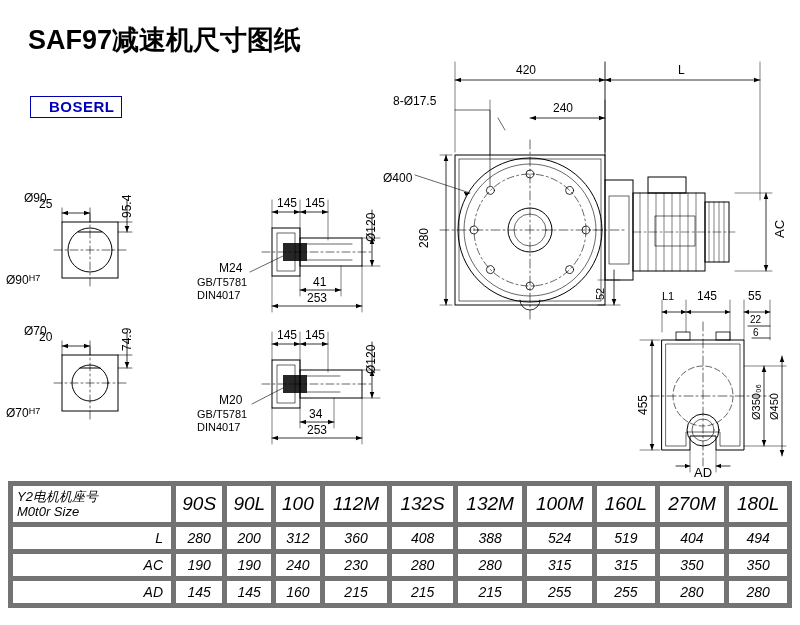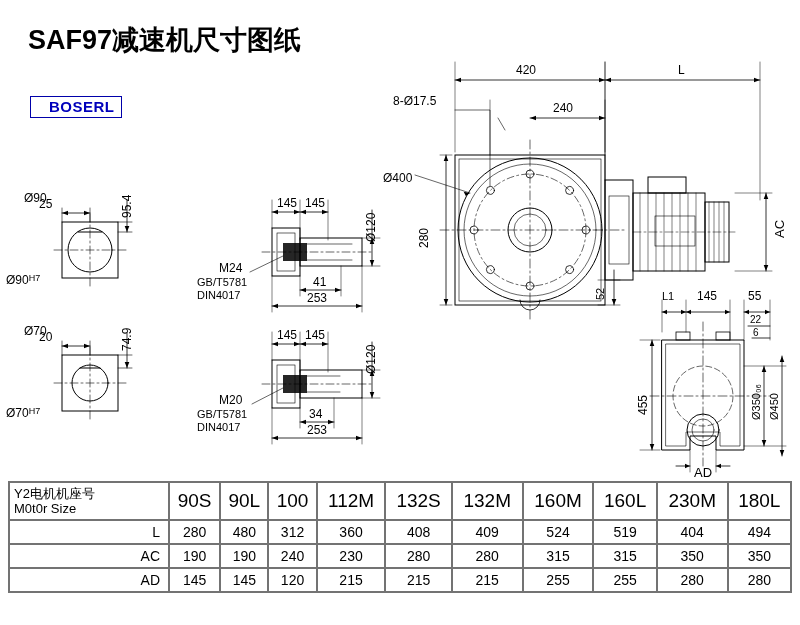--- a/index.html
+++ b/index.html
@@ -51,25 +51,26 @@
   
   .spec-table {
     position: absolute;
     left: 8px;
     top: 481px;
     width: 784px;
     border-collapse: collapse;
     font-size: 14px;
   }
   .spec-table td, .spec-table th {
-    border: 2px solid #737373;
+    border: 5px solid #737373;
     text-align: center;
     height: 22px;
     padding: 0;
     font-weight: normal;
+    font-style: italic;
   }
   .spec-table td.rowhead {
     text-align: right;
     padding-right: 8px;
     width: 150px;
   }
   .spec-table td.cornerhead {
     text-align: left;
     padding-left: 4px;
     font-size: 13px;
@@ -353,33 +354,33 @@
         <td class="cornerhead">
           <div>Y2电机机座号</div>
           <div>M0t0r Size</div>
         </td>
         <td class="colhead">90S</td>
         <td class="colhead">90L</td>
         <td class="colhead">100</td>
         <td class="colhead">112M</td>
         <td class="colhead">132S</td>
         <td class="colhead">132M</td>
-        <td class="colhead">160M</td>
+        <td class="colhead">100M</td>
         <td class="colhead">160L</td>
-        <td class="colhead">230M</td>
+        <td class="colhead">270M</td>
         <td class="colhead">180L</td>
       </tr>
       <tr>
         <td class="rowhead">L</td>
         <td>280</td>
-        <td>480</td>
+        <td>200</td>
         <td>312</td>
         <td>360</td>
         <td>408</td>
-        <td>409</td>
+        <td>388</td>
         <td>524</td>
         <td>519</td>
         <td>404</td>
         <td>494</td>
       </tr>
       <tr>
         <td class="rowhead">AC</td>
         <td>190</td>
         <td>190</td>
         <td>240</td>
@@ -388,21 +389,21 @@
         <td>280</td>
         <td>315</td>
         <td>315</td>
         <td>350</td>
         <td>350</td>
       </tr>
       <tr>
         <td class="rowhead">AD</td>
         <td>145</td>
         <td>145</td>
-        <td>120</td>
+        <td>160</td>
         <td>215</td>
         <td>215</td>
         <td>215</td>
         <td>255</td>
         <td>255</td>
         <td>280</td>
         <td>280</td>
       </tr>
     </tbody>
   </table>

